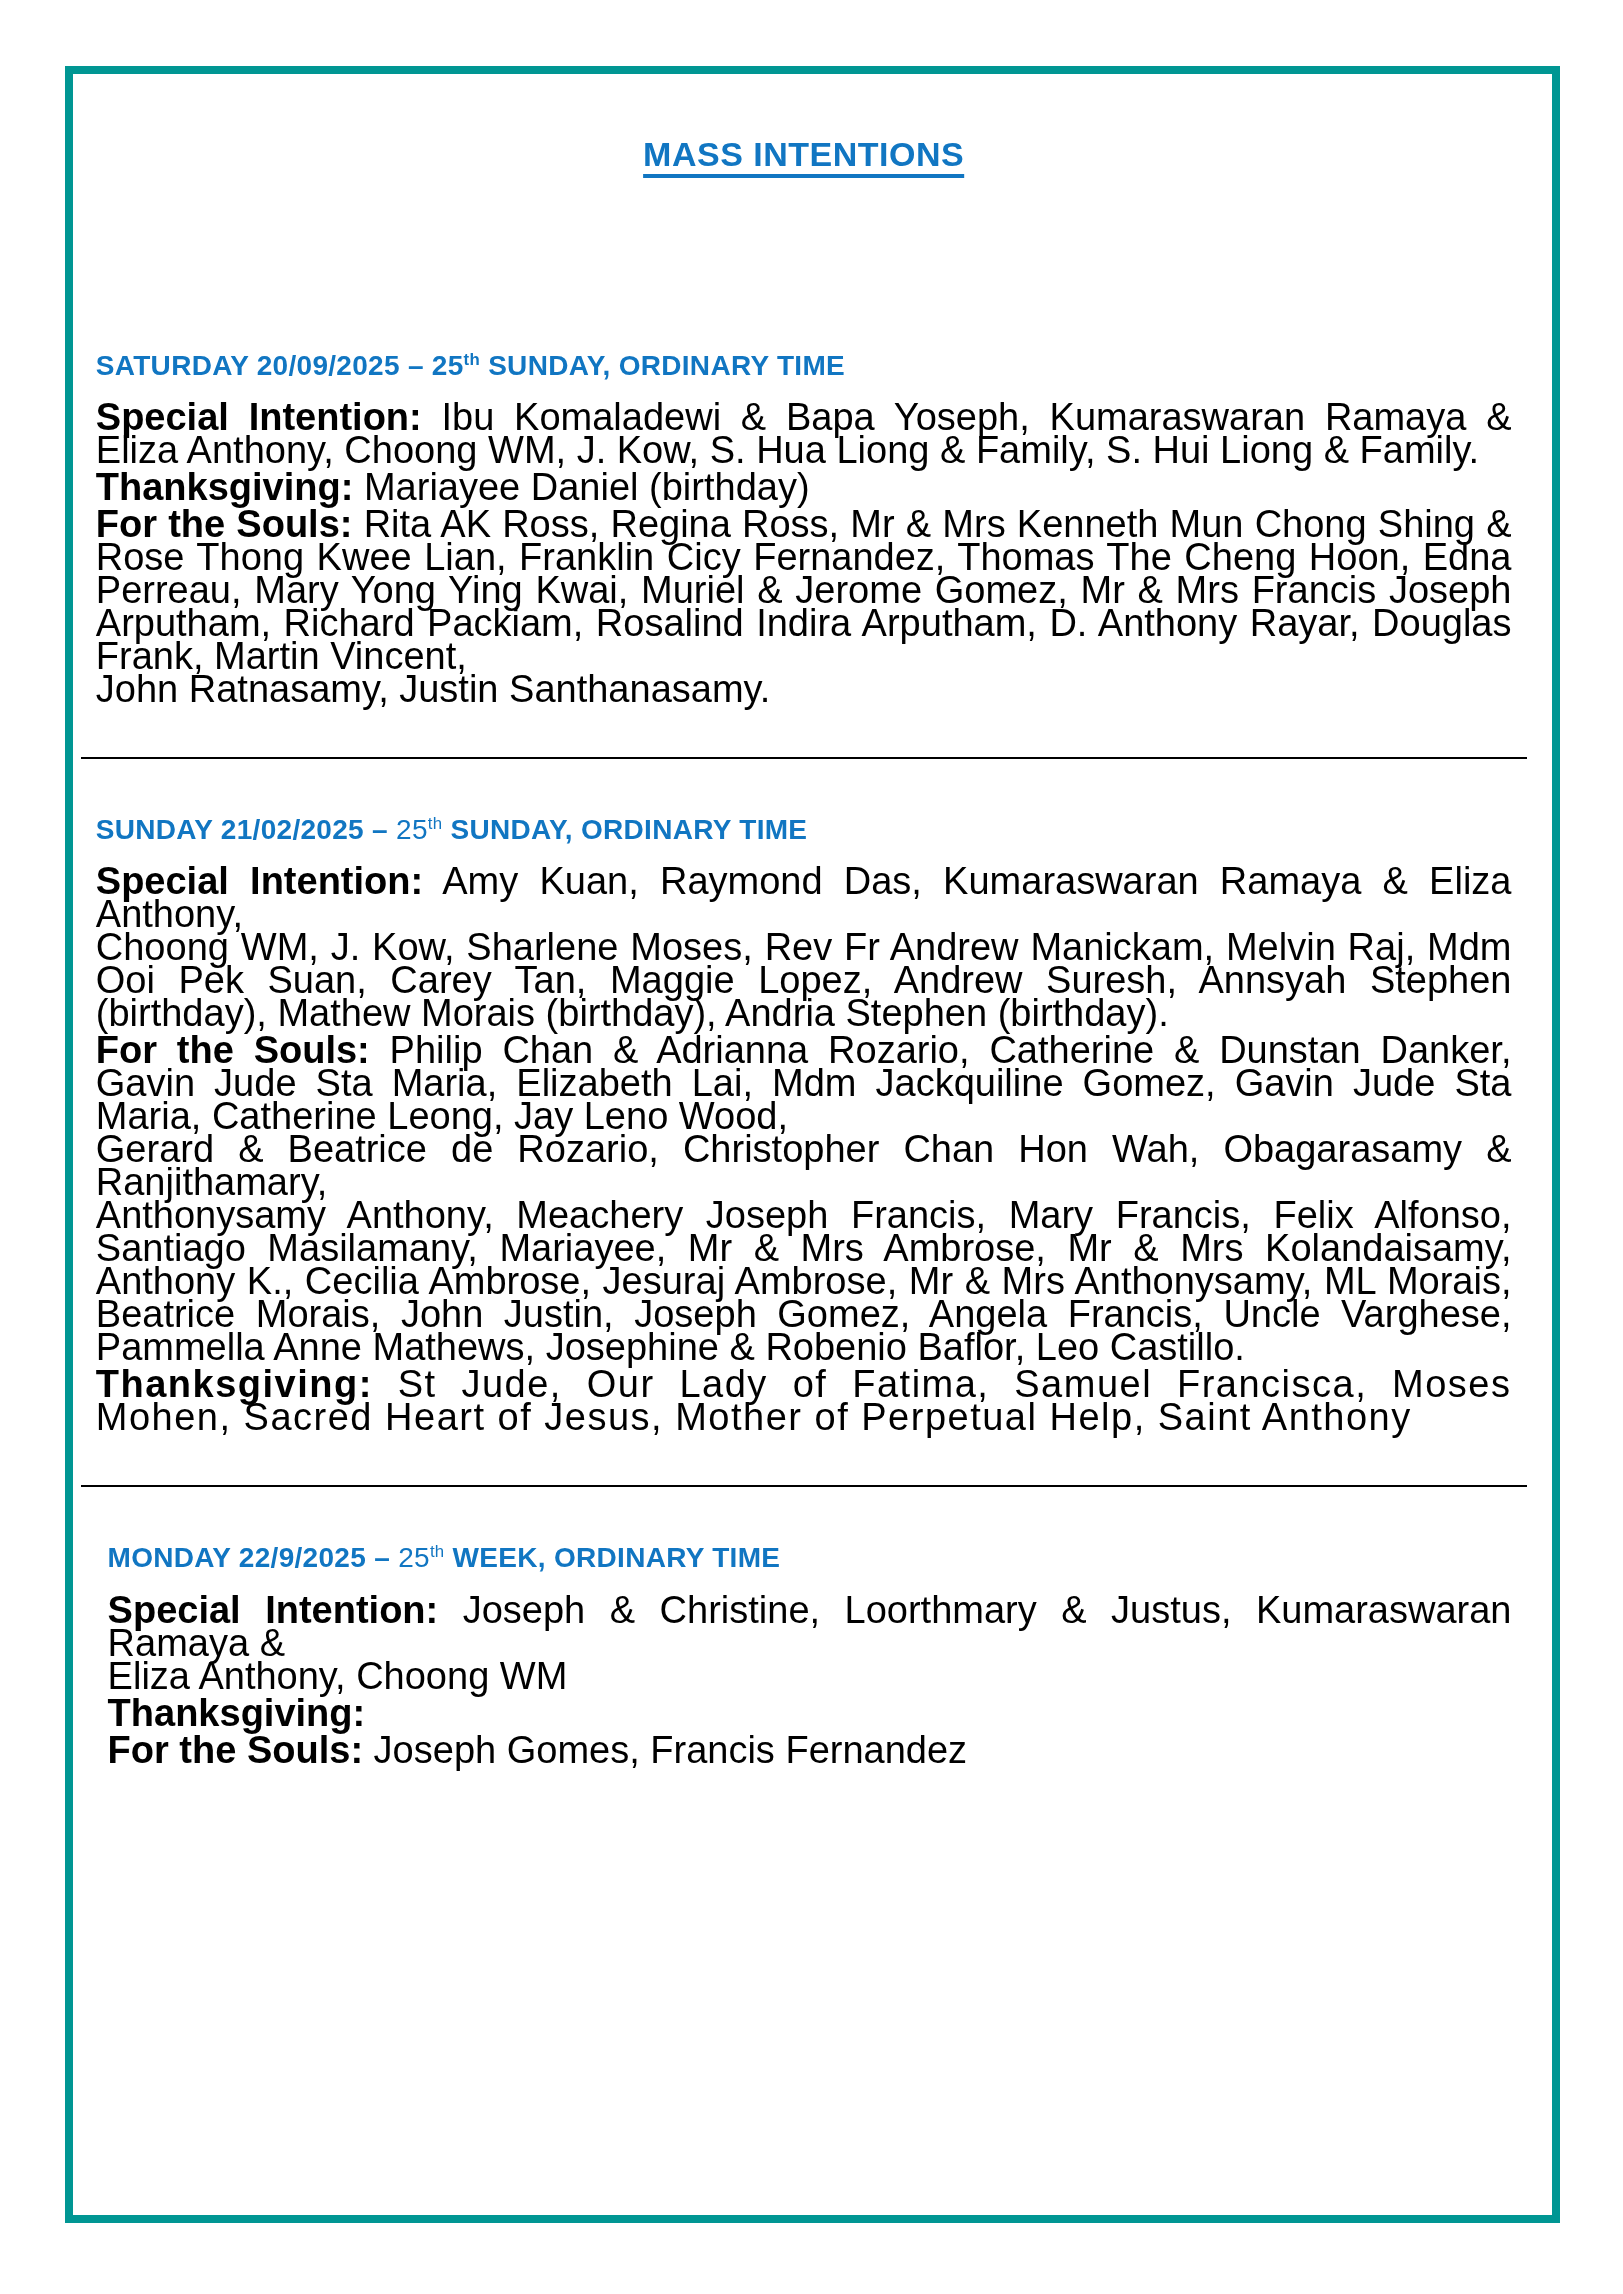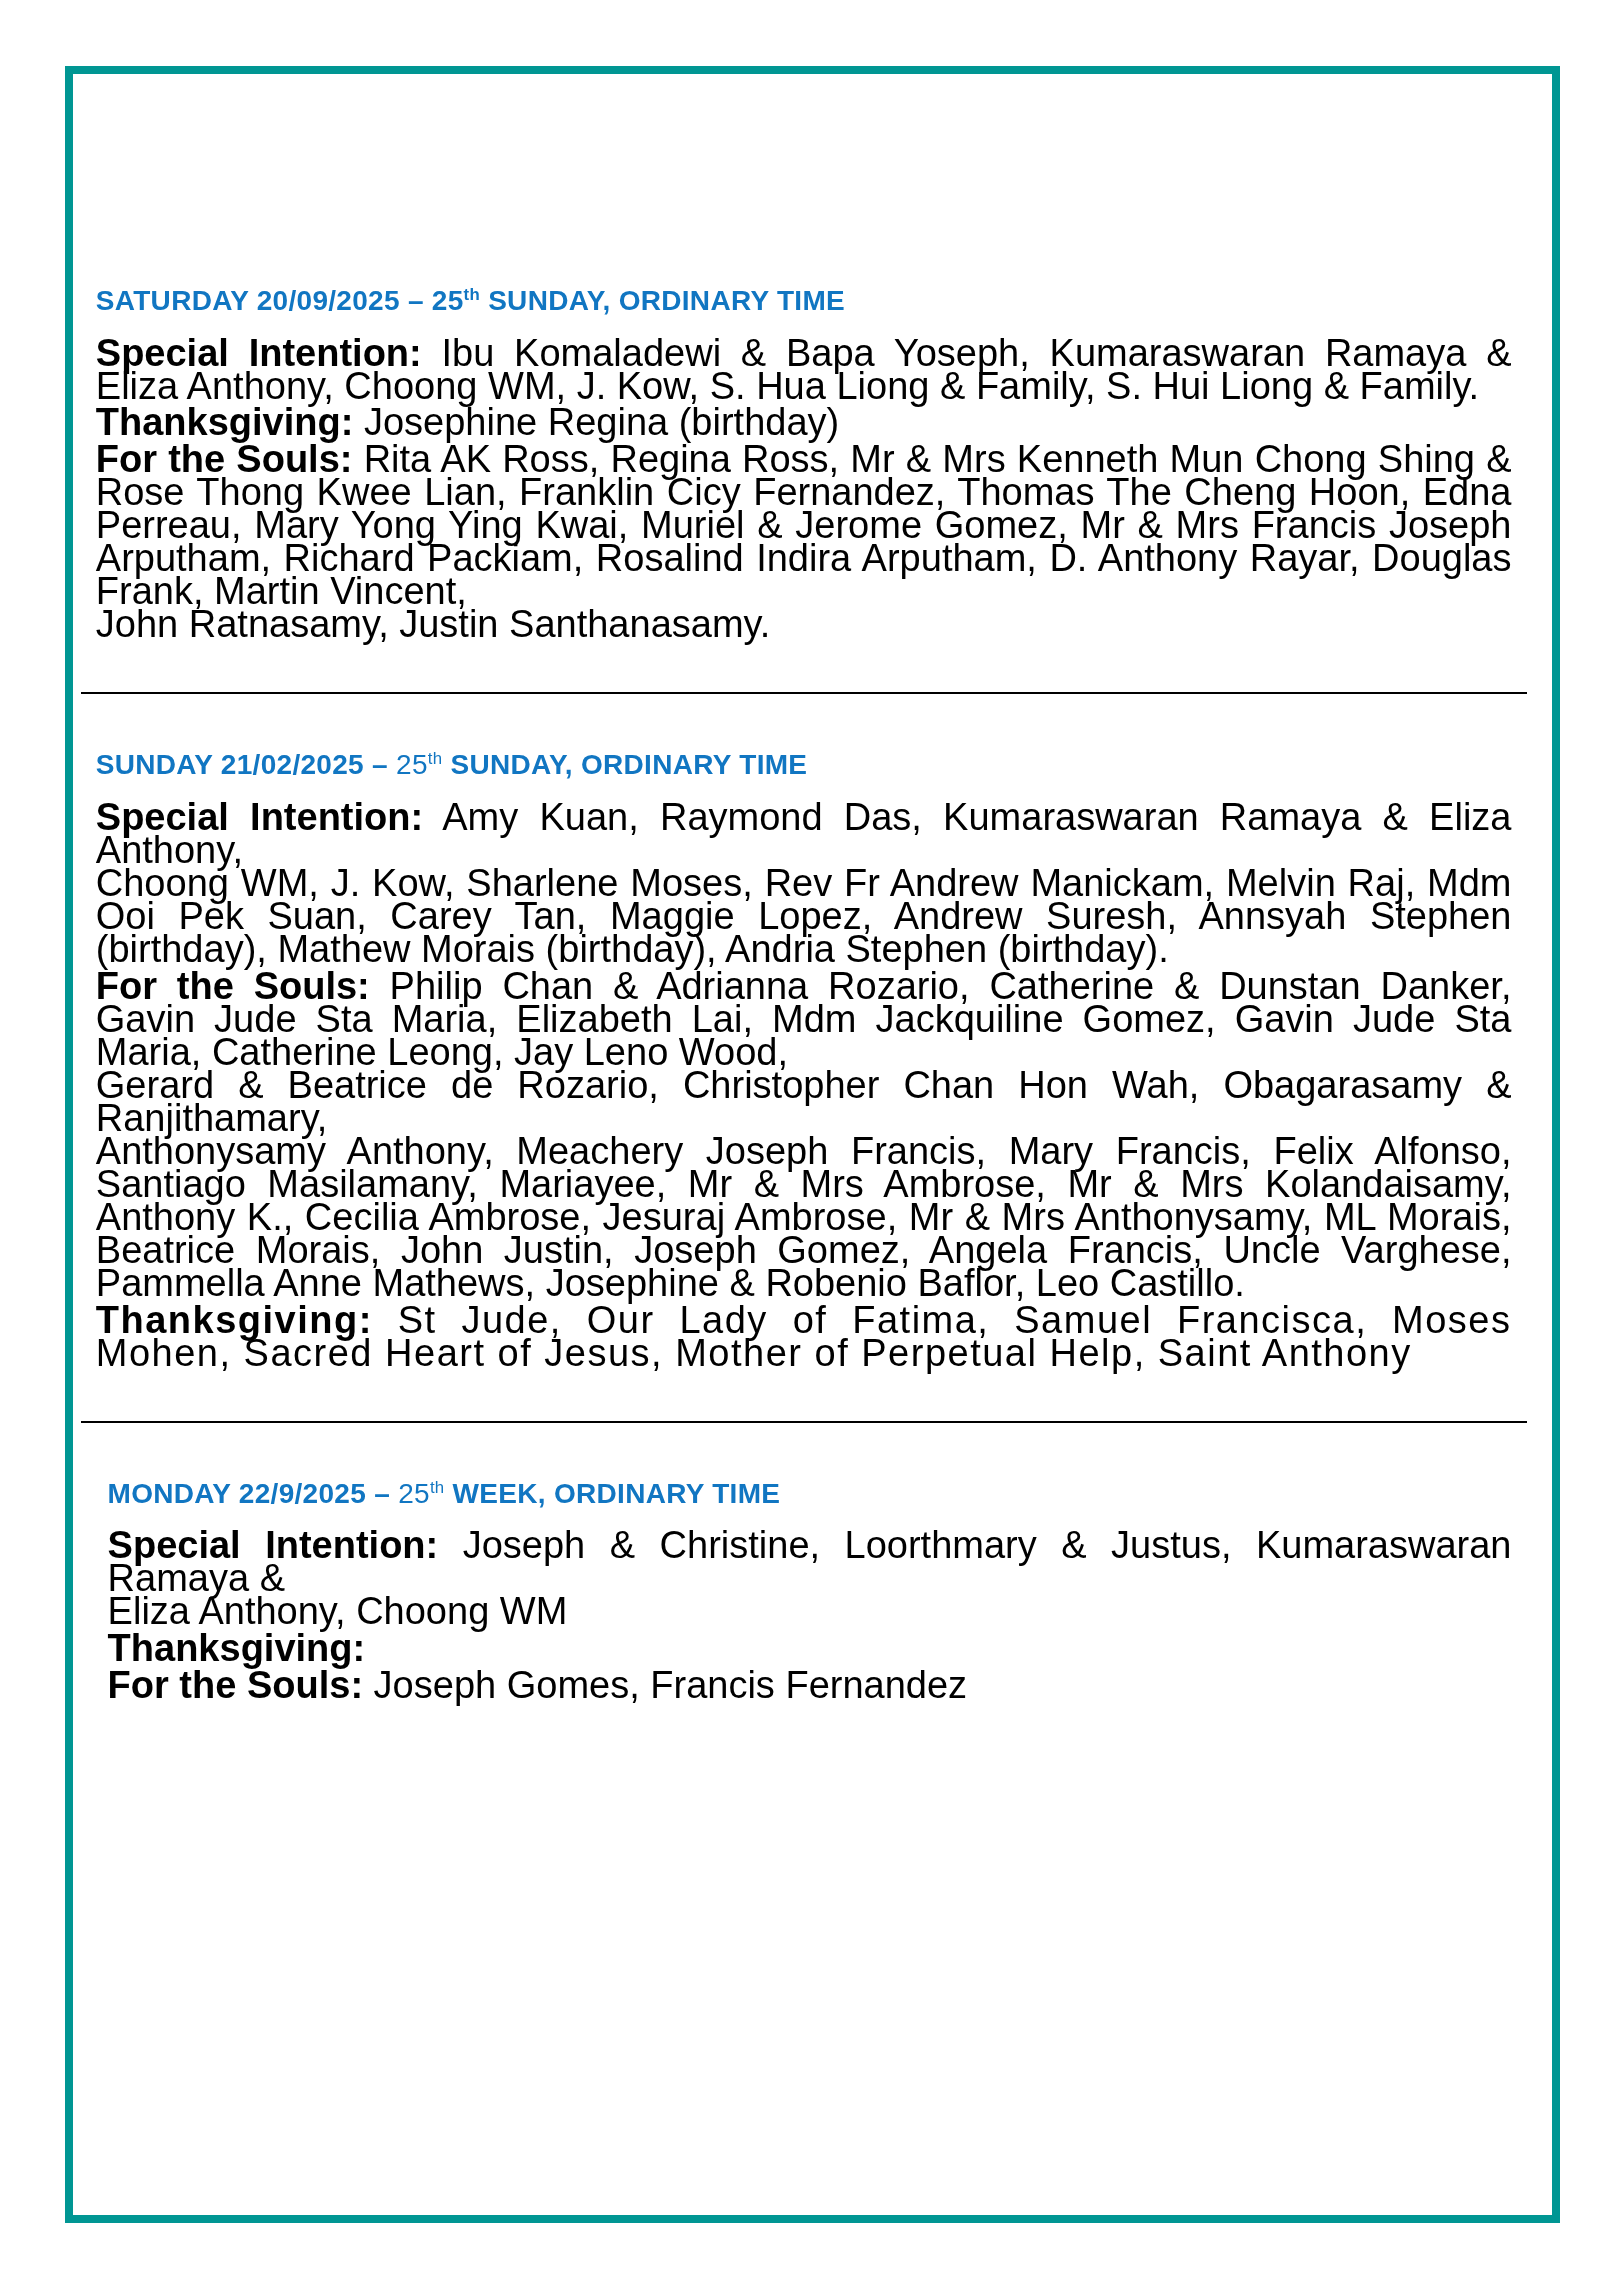--- a/index.html
+++ b/index.html
@@ -45,25 +45,26 @@
   .divider{
     border:0;border-top:2.9px solid #000;
     margin:51px 0 55px 0;
   }
 </style>
 </head>
 <body>
 
 <div class="frame">
 
+  <h1 class="title"><span class="u">MASS INTENTIONS</span></h1>
 
   <section class="section sec-sat">
     <h2 class="sec-heading"><span>SATURDAY 20/09/2025 – </span><span class="hnum">25</span><sup>th</sup><span> SUNDAY, ORDINARY TIME</span></h2>
     <p class="para"><strong class="plabel">Special Intention:</strong> <span class="ptext">Ibu Komaladewi &amp; Bapa Yoseph, Kumaraswaran Ramaya &amp; Eliza Anthony, Choong WM, J. Kow, S. Hua Liong &amp; Family, S. Hui Liong &amp; Family.</span></p>
-    <p class="para"><strong class="plabel">Thanksgiving:</strong> <span class="ptext">Josephine Regina (birthday)</span></p>
+    <p class="para"><strong class="plabel">Thanksgiving:</strong> <span class="ptext">Mariayee Daniel (birthday)</span></p>
     <p class="para"><strong class="plabel">For the Souls:</strong> <span class="ptext">Rita AK Ross, Regina Ross, Mr &amp; Mrs Kenneth Mun Chong Shing &amp; Rose Thong Kwee Lian, Franklin Cicy Fernandez, Thomas The Cheng Hoon, Edna Perreau, Mary Yong Ying Kwai, Muriel &amp; Jerome Gomez, Mr &amp; Mrs Francis Joseph Arputham, Richard Packiam, Rosalind Indira Arputham, D. Anthony Rayar, Douglas Frank, Martin Vincent,
 John Ratnasamy, Justin Santhanasamy.</span></p>
   </section>
 
   <hr class="divider">
 
   <section class="section sec-sun">
     <h2 class="sec-heading reg-num"><span>SUNDAY 21/02/2025 – </span><span class="hnum">25</span><sup>th</sup><span> SUNDAY, ORDINARY TIME</span></h2>
     <p class="para"><strong class="plabel">Special Intention:</strong> <span class="ptext">Amy Kuan, Raymond Das, Kumaraswaran Ramaya &amp; Eliza Anthony,
 Choong WM, J. Kow, Sharlene Moses, Rev Fr Andrew Manickam, Melvin Raj, Mdm Ooi Pek Suan, Carey Tan, Maggie Lopez, Andrew Suresh, Annsyah Stephen (birthday), Mathew Morais (birthday), Andria Stephen (birthday).</span></p>

